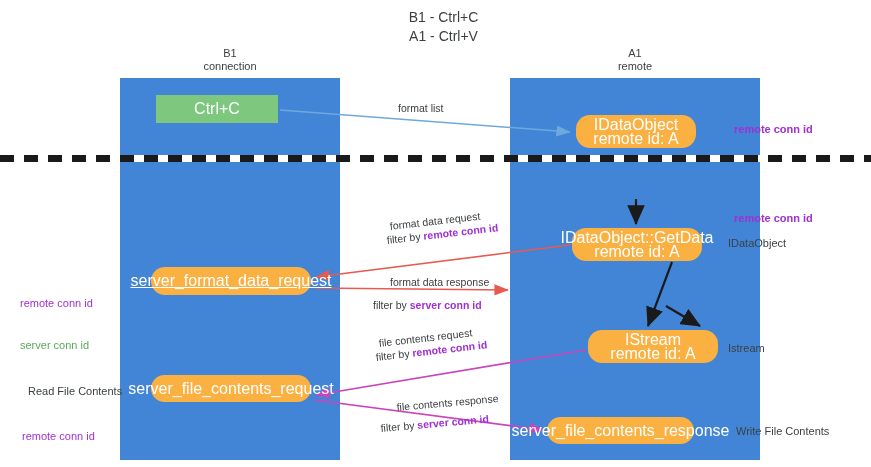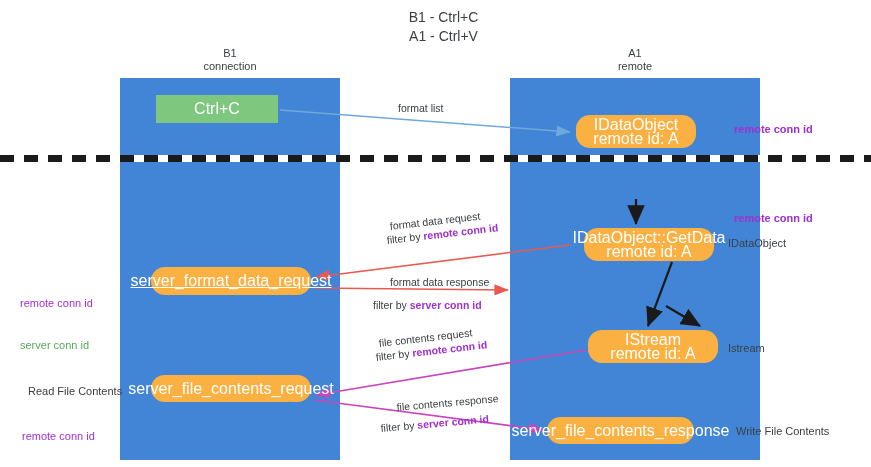--- a/index.html
+++ b/index.html
@@ -69,21 +69,21 @@
     line-height: 14px;
     text-align: center;
     white-space: pre;
   }
   .node.green  { background: #7dc77f; }
   .node.orange { background: #fbb042; border-radius: 14px; }
 
   #n-ctrlc   { left: 156px; top: 95px;  width: 122px; height: 28px; }
   #n-idataobj{ left: 576px; top: 115px; width: 120px; height: 33px; }
   #n-ctrlv   { left: 576px; top: 172px; width: 120px; height: 26px; }
-  #n-getdata { left: 572px; top: 228px; width: 130px; height: 33px; margin-left: 12px; }
+  #n-getdata { left: 572px; top: 228px; width: 130px; height: 33px; }
   #n-sfdreq  { left: 151px; top: 267px; width: 160px; height: 28px; text-decoration: underline; }
   #n-sfdres  { left: 512px; top: 279px; width: 156px; height: 27px; }
   #n-istream { left: 588px; top: 330px; width: 130px; height: 33px; }
   #n-sfcreq  { left: 151px; top: 375px; width: 160px; height: 27px; }
   #n-sfcres  { left: 547px; top: 417px; width: 147px; height: 27px; }
 
   
   .side-label {
     font-size: 11px;
     line-height: 14px;

